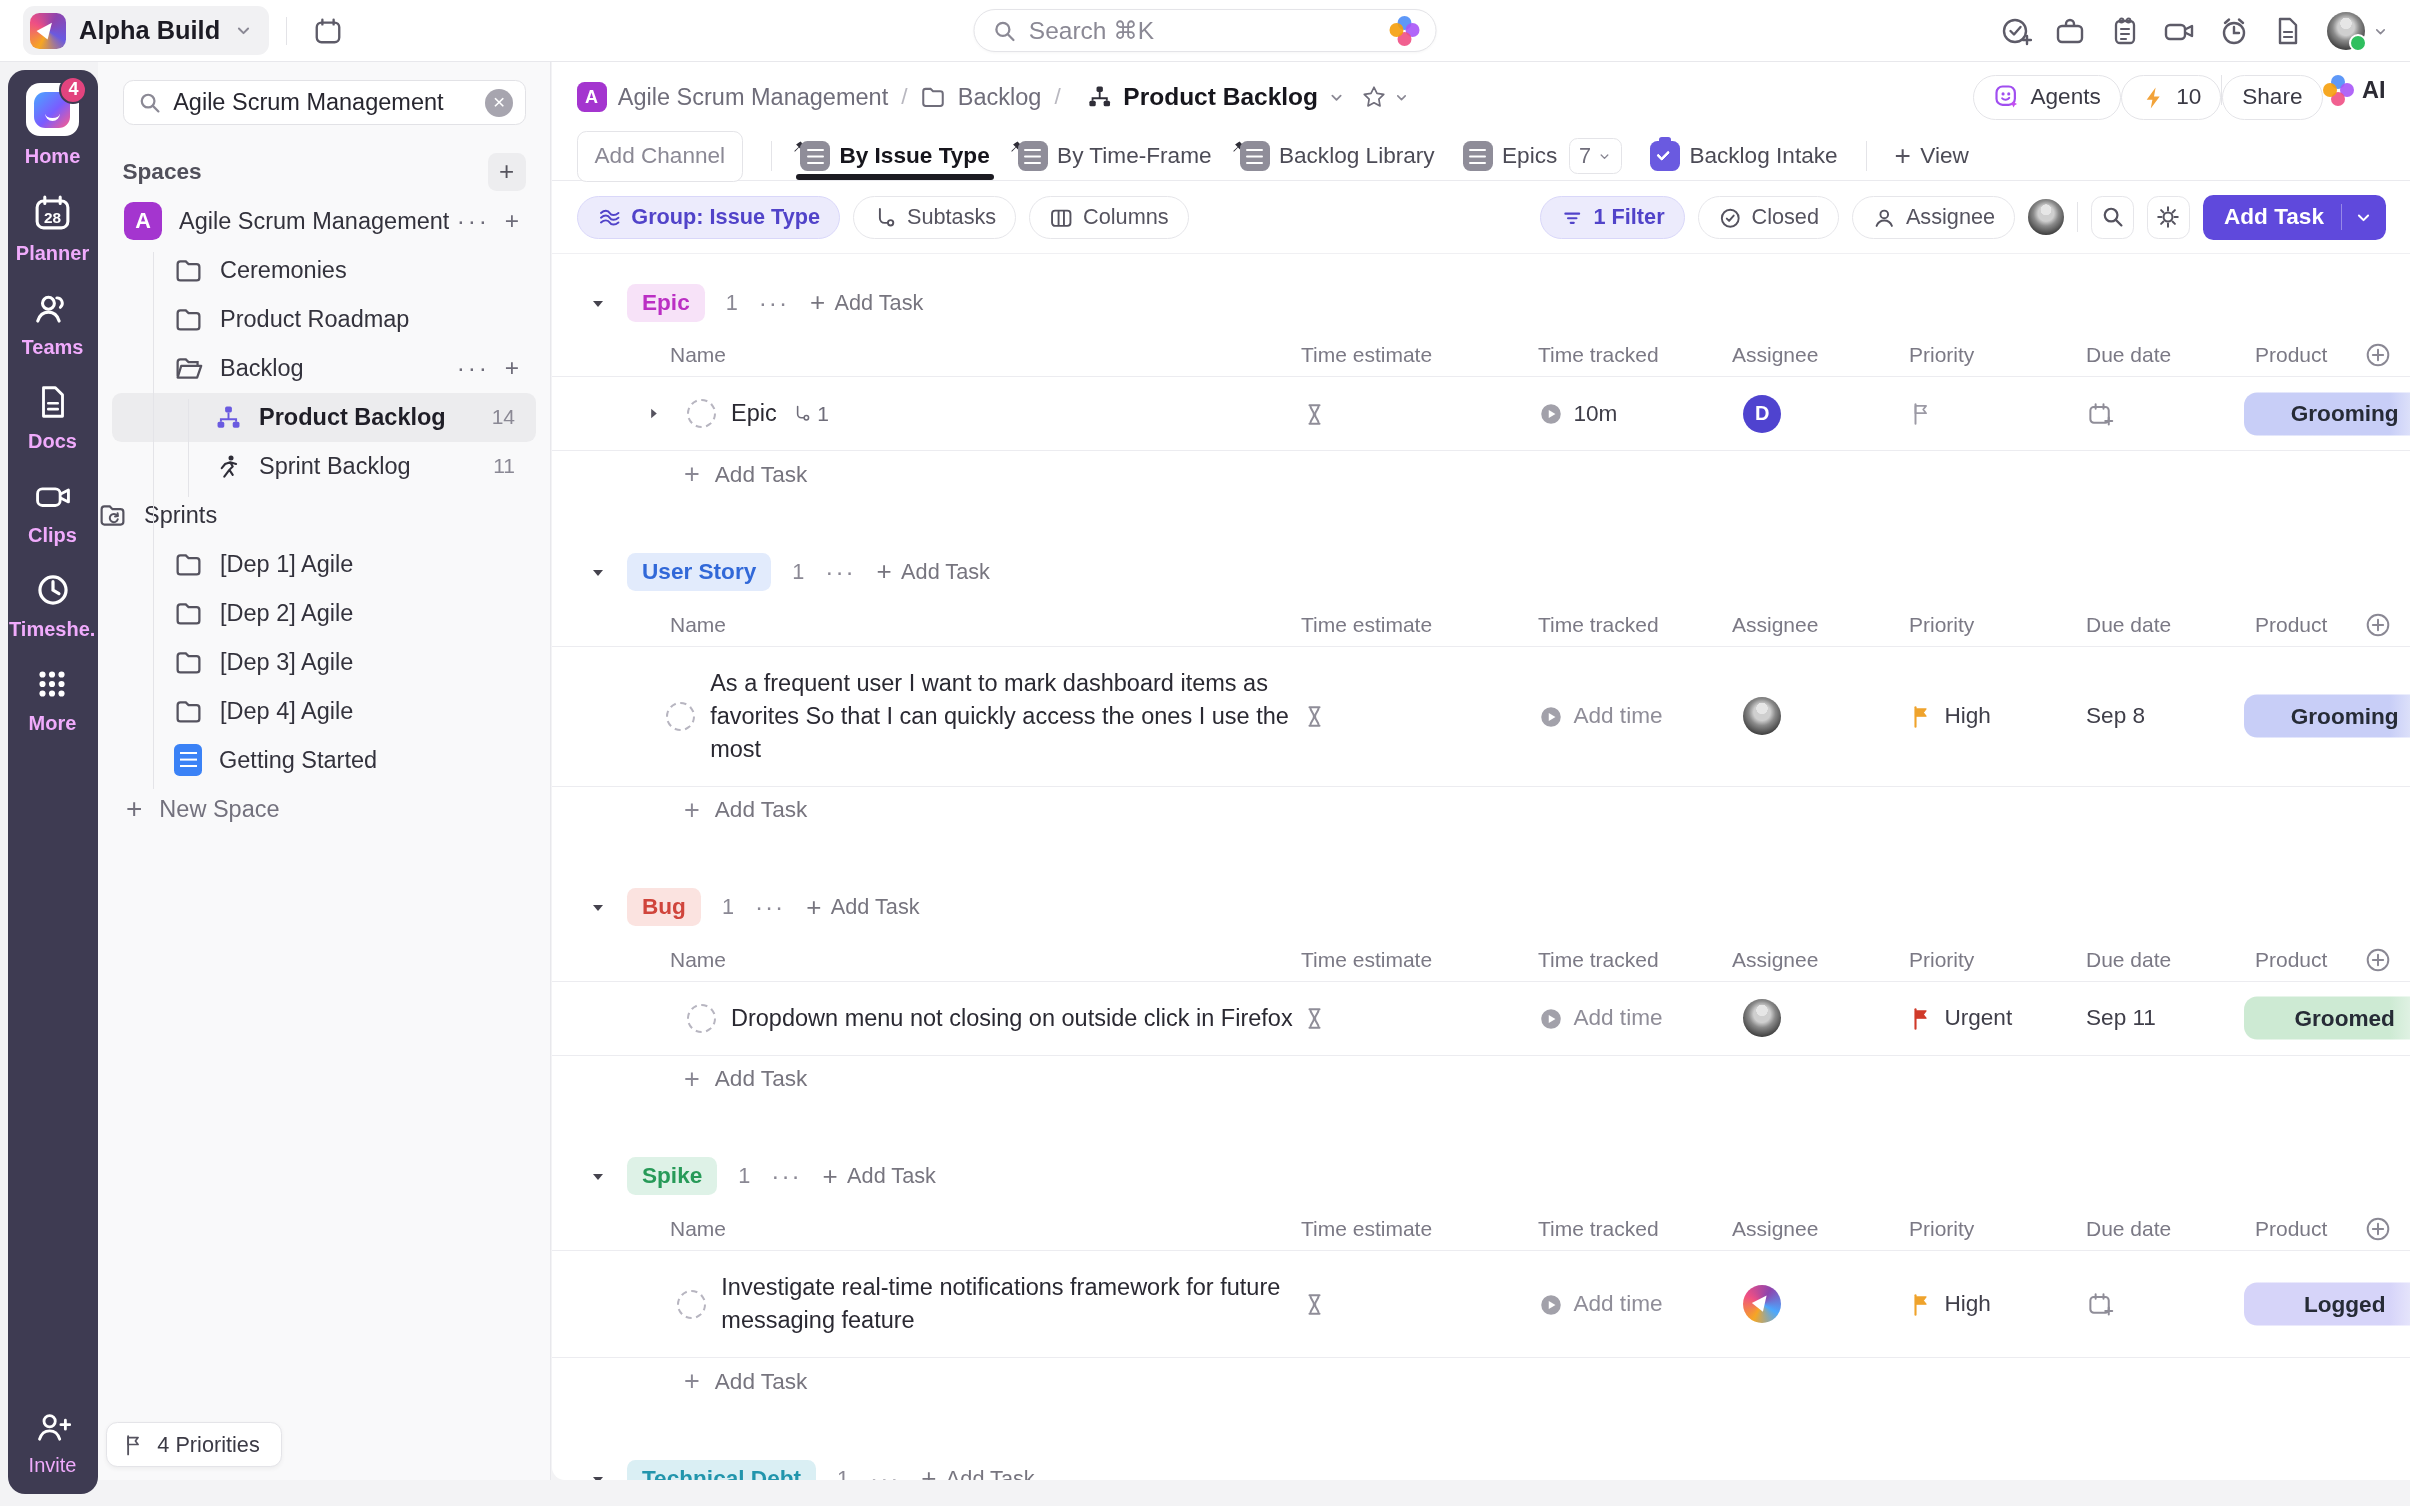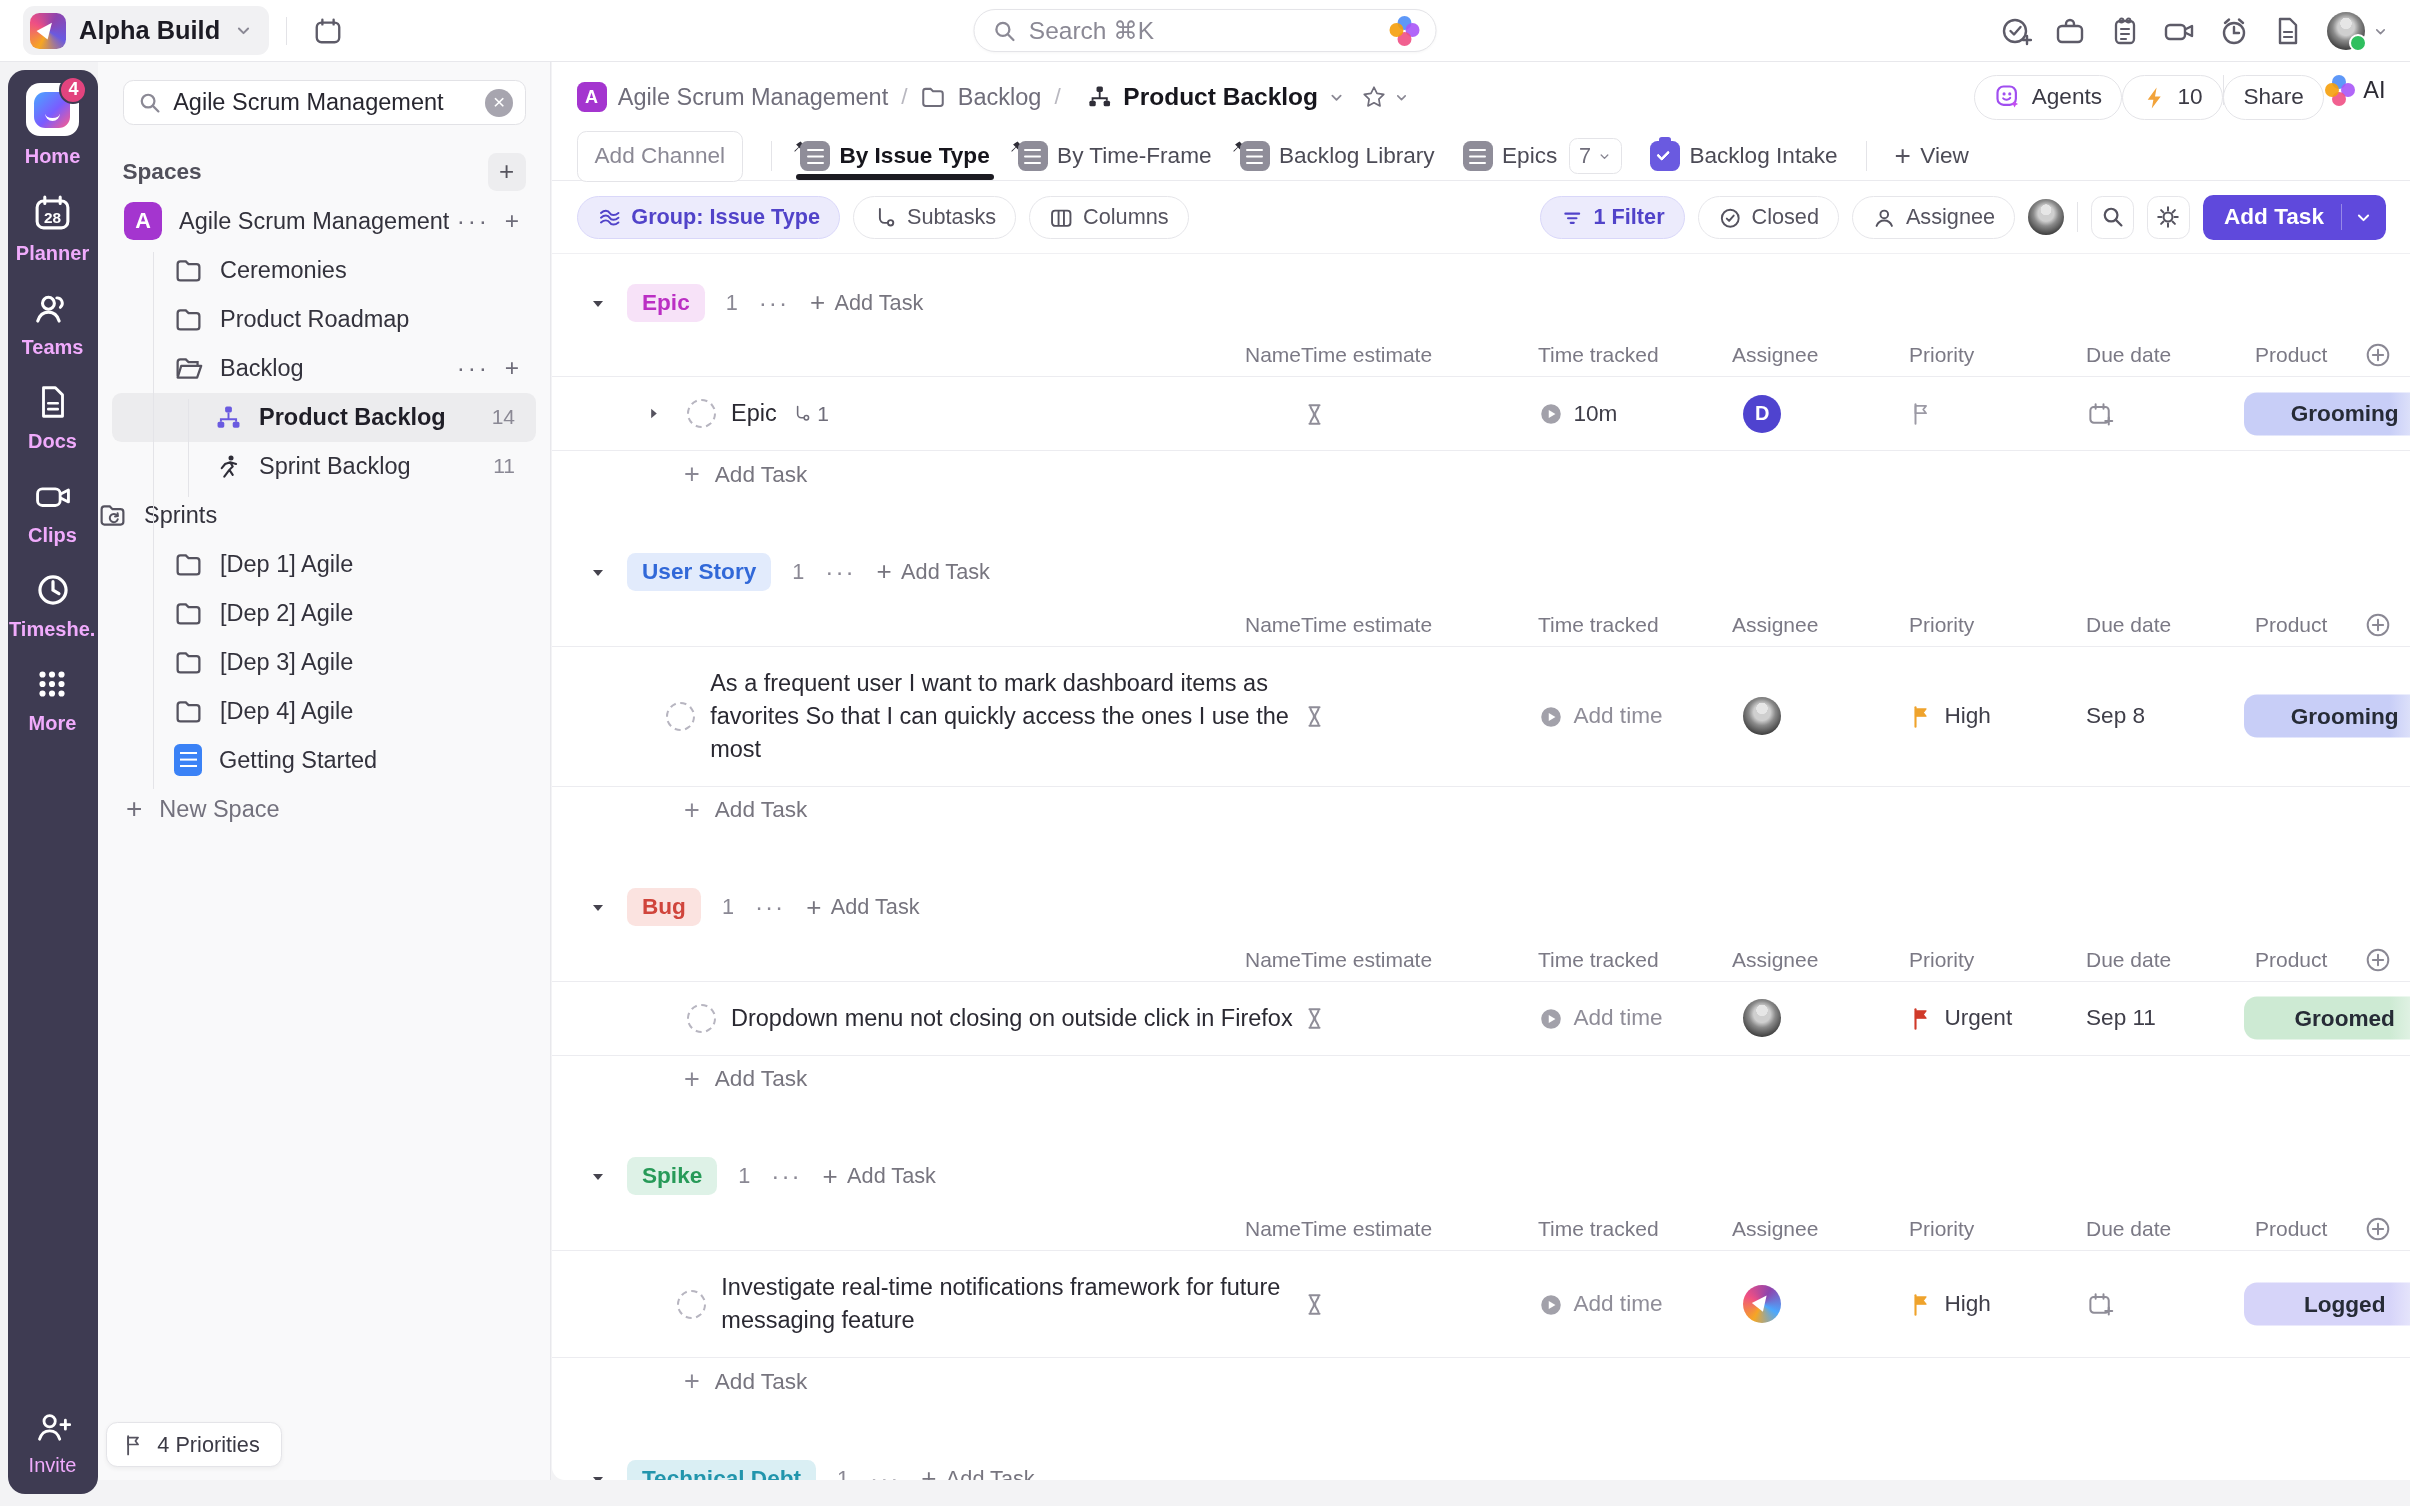--- a/index.html
+++ b/index.html
@@ -65,21 +65,21 @@
   
   .main { position:absolute; left:552px; top:62px; right:0; bottom:26px; background:#fff; overflow:hidden; border-bottom-left-radius:13px; }
   .crumbrow { height:70px; display:flex; align-items:center; padding:0 24.5px; }
   .crumb-badge { width:30px; height:30px; border-radius:7.5px; background:#a435cf; color:#fff; font-size:18px; font-weight:700; display:flex; align-items:center; justify-content:center; }
   .crumb { font-size:23.5px; color:#6f6d7a; margin:0 0 0 11.3px; cursor:pointer; white-space:nowrap; }
   .crumb-sep { color:#b9b8c0; margin:0 13px; font-size:22.6px; }
   .crumb.cur { color:#17161d; font-weight:700; font-size:24.5px; }
   .hdr-right { margin-left:auto; display:flex; align-items:flex-start; }
   .pill-btn { height:45px; border:1.4px solid #e4e4e8; border-radius:22.6px; background:#fff; display:flex; align-items:center; gap:9.4px; padding:0 19px; font-size:22.6px; color:#3b3a45; cursor:pointer; }
   .vdiv { width:0.9px; height:30px; background:#e4e4e8; }
-  .ai-btn { display:flex; align-items:center; gap:7.5px; font-size:23.5px; font-weight:400; color:#2c2b34; cursor:pointer; }
+  .ai-btn { display:flex; align-items:center; gap:7.5px; font-size:23.5px; font-weight:700; color:#2c2b34; cursor:pointer; }
 
   .tabsrow { height:49px; border-bottom:0.9px solid #eaeaee; display:flex; align-items:center; padding:0 24.5px; gap:28px; position:relative; }
   .add-channel { height:51px; border:1.4px solid #e4e4e8; border-radius:9.4px; padding:0 17px; font-size:22.6px; color:#8b8995; background:#fff; display:flex; align-items:center; cursor:pointer; }
   .tab { display:flex; align-items:center; gap:9.4px; font-size:22.6px; color:#4c4b56; cursor:pointer; position:relative; height:100%; }
   .tab.active { color:#16151c; font-weight:700; }
   .tab.active::after { content:""; position:absolute; left:-3.8px; right:-3.8px; bottom:0; height:5.6px; border-radius:3.8px; background:#1c1b22; }
   .tabicon { width:30px; height:30px; border-radius:7.5px; background:#8f8d99; position:relative; flex:none; }
   .tabicon::after { content:""; position:absolute; left:6.6px; top:7.5px; width:17px; height:2.8px; background:#fff; border-radius:1.9px; box-shadow:0 6.6px 0 #fff,0 13px 0 #fff; }
   .tabicon.purple { background:#6a5ae0; }
   .tabicon.purple::before { content:""; position:absolute; left:9.4px; top:-3.8px; width:11.3px; height:7.5px; border-radius:2.8px; background:#6a5ae0; }
@@ -102,21 +102,21 @@
   .content { padding:28px 0 0 0; }
   .group { margin-bottom:53px; }
   .ghead { height:41px; display:flex; align-items:center; padding-left:38px; gap:21px; }
   .gcaret { color:#45434e; }
   .gpill { height:38px; border-radius:8.5px; padding:0 15px; font-size:22.6px; font-weight:700; display:flex; align-items:center; }
   .gcount { font-size:21.7px; color:#8a8894; }
   .gdots { font-size:24.5px; color:#8a8894; letter-spacing:1.9px; cursor:pointer; }
   .gadd { display:flex; align-items:center; gap:9.4px; font-size:21.7px; color:#77757f; cursor:pointer; }
   .grid { display:grid; grid-template-columns:minmax(0,1fr) 237px 194px 177px 177px 169px 155px; align-items:center; }
   .thead { height:43px; border-bottom:0.9px solid #ececf0; color:#7b7985; font-size:21px; margin-top:11.3px; }
-  .thead .c0 { padding-left:90px;text-align:right; }
+  .thead .c0 { padding-left:118px; }
   .thead .cprod { position:relative; white-space:nowrap; overflow:hidden; }
   .addcol { position:absolute; right:17px; top:50%; transform:translateY(-50%); color:#8a8894; background:#fff; }
   .rrow { border-bottom:0.9px solid #ececf0; }
   .namecell { display:flex; align-items:center; padding:20px 0 20px 94px; }
   .caretslot { width:41px; color:#55535f; display:flex; }
   .stcircle { width:29px; height:29px; border:2.4px dashed #b7b5c0; border-radius:50%; flex:none; }
   .tname { margin-left:15px; font-size:23.5px; color:#2a2932; line-height:33px; max-width:659px; }
   .subt { display:flex; align-items:center; gap:5.6px; margin-left:15px; color:#6f6d7a; font-size:21px; }
   .cell { display:flex; align-items:center; gap:9.4px; font-size:22.6px; color:#3f3e49; }
   .muted { color:#8f8d98; }

